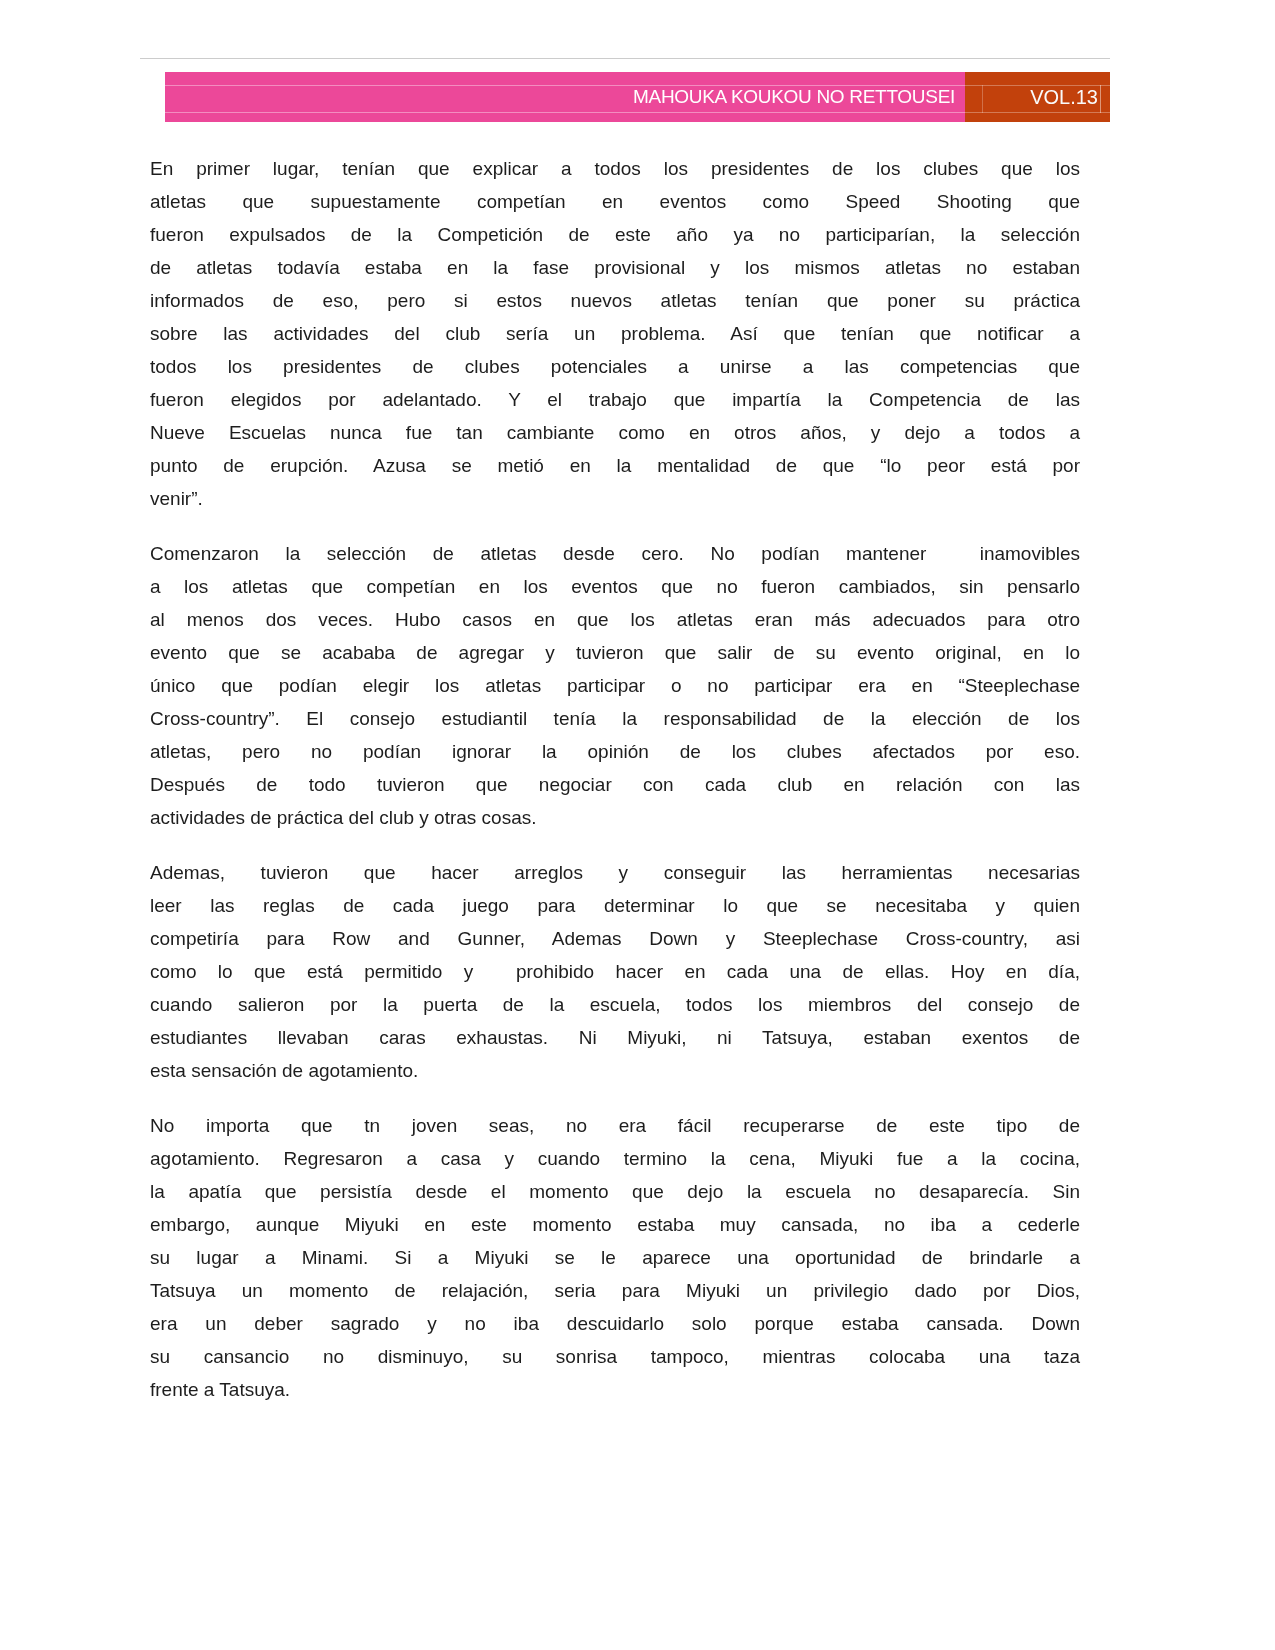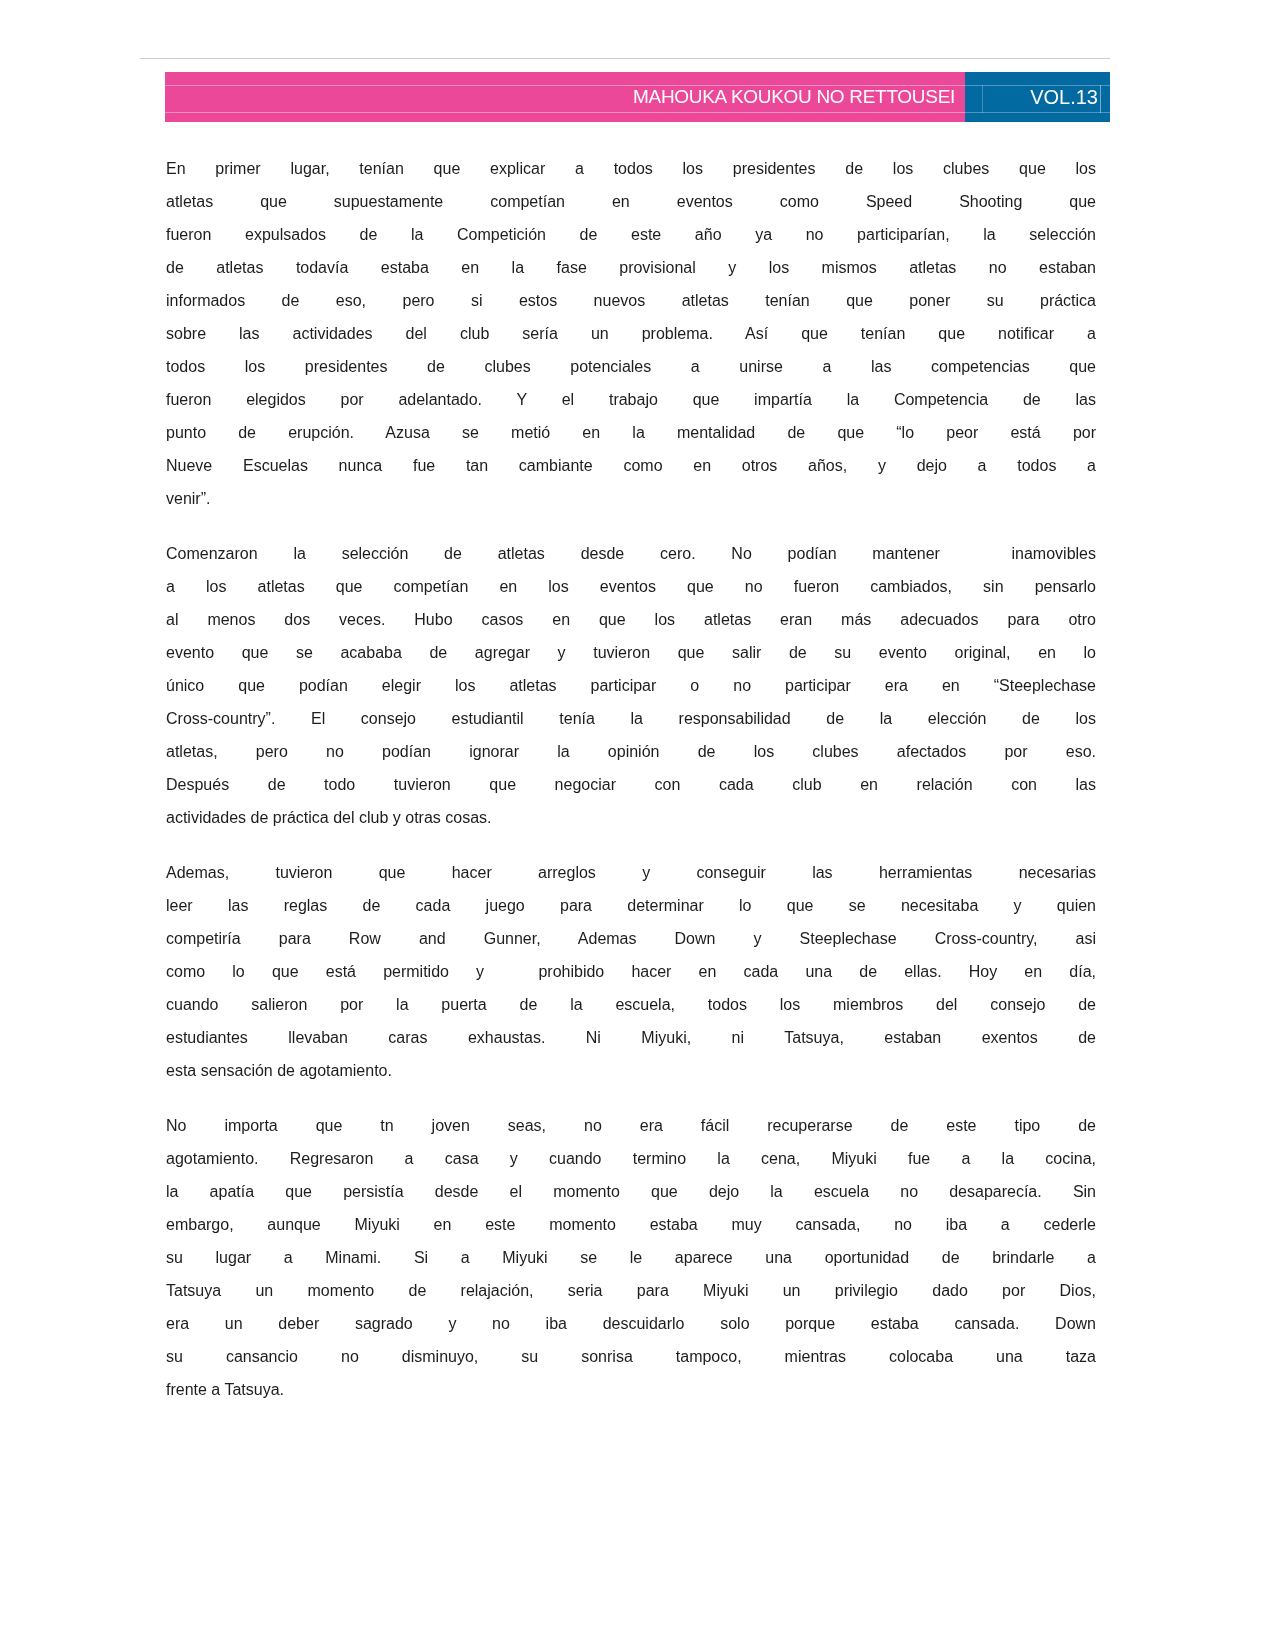--- a/index.html
+++ b/index.html
@@ -61,24 +61,24 @@
     position: absolute;
     right: 12px; top: 50%;
     transform: translateY(-50%);
     color: #fafafa;
     font-size: 20px;
     letter-spacing: 0;
     white-space: nowrap;
   }
   .doc-body {
     position: absolute;
-    left: 166px; top: 152px;
+    left: 150px; top: 152px;
     width: 930px;
     color: #1d1d1d;
-    font-size: 16px;
+    font-size: 19px;
     line-height: 33px;
   }
   .para { margin: 0 0 22px 0; }
   .line {
     text-align: justify;
     text-align-last: justify;
     white-space: pre-wrap;
   }
   .line.last { text-align-last: left; }
 </style>
@@ -88,41 +88,41 @@
 <div class="page">
 
   <div class="top-rule" style="background: rgb(204, 204, 204);"></div>
 
   <div class="header-bar">
     <div class="header-main" style="background: #ec4899;">
       <div class="hairline-h hl-top"></div>
       <div class="hairline-h hl-bottom"></div>
       <span class="header-title" style="color: rgb(255, 255, 255);">MAHOUKA KOUKOU NO RETTOUSEI</span>
     </div>
-    <div class="header-vol" style="background: #0369a1;">
+    <div class="header-vol" style="background: #c2410c;">
       <div class="hairline-h hl-top"></div>
       <div class="hairline-h hl-bottom"></div>
       <div class="hairline-v hl-v-left"></div>
       <div class="hairline-v hl-v-right"></div>
       <span class="vol-label">VOL.13</span>
     </div>
   </div>
 
   <div class="doc-body" style="color: rgb(29, 29, 29);">
       <div class="para">
         <div class="line">En primer lugar, tenían que explicar a todos los presidentes de los clubes que los</div>
         <div class="line">atletas que supuestamente competían en eventos como Speed Shooting que</div>
         <div class="line">fueron expulsados de la Competición de este año ya no participarían, la selección</div>
         <div class="line">de atletas todavía estaba en la fase provisional y los mismos atletas no estaban</div>
         <div class="line">informados de eso, pero si estos nuevos atletas tenían que poner su práctica</div>
         <div class="line">sobre las actividades del club sería un problema. Así que tenían que notificar a</div>
         <div class="line">todos los presidentes de clubes potenciales a unirse a las competencias que</div>
         <div class="line">fueron elegidos por adelantado. Y el trabajo que impartía la Competencia de las</div>
+        <div class="line">Nueve Escuelas nunca fue tan cambiante como en otros años, y dejo a todos a</div>
         <div class="line">punto de erupción. Azusa se metió en la mentalidad de que “lo peor está por</div>
-        <div class="line">Nueve Escuelas nunca fue tan cambiante como en otros años, y dejo a todos a</div>
         <div class="line last">venir”.</div>
       </div>
       <div class="para">
         <div class="line">Comenzaron la selección de atletas desde cero. No podían mantener  inamovibles</div>
         <div class="line">a los atletas que competían en los eventos que no fueron cambiados, sin pensarlo</div>
         <div class="line">al menos dos veces. Hubo casos en que los atletas eran más adecuados para otro</div>
         <div class="line">evento que se acababa de agregar y tuvieron que salir de su evento original, en lo</div>
         <div class="line">único que podían elegir los atletas participar o no participar era en “Steeplechase</div>
         <div class="line">Cross-country”. El consejo estudiantil tenía la responsabilidad de la elección de los</div>
         <div class="line">atletas, pero no podían ignorar la opinión de los clubes afectados por eso.</div>

